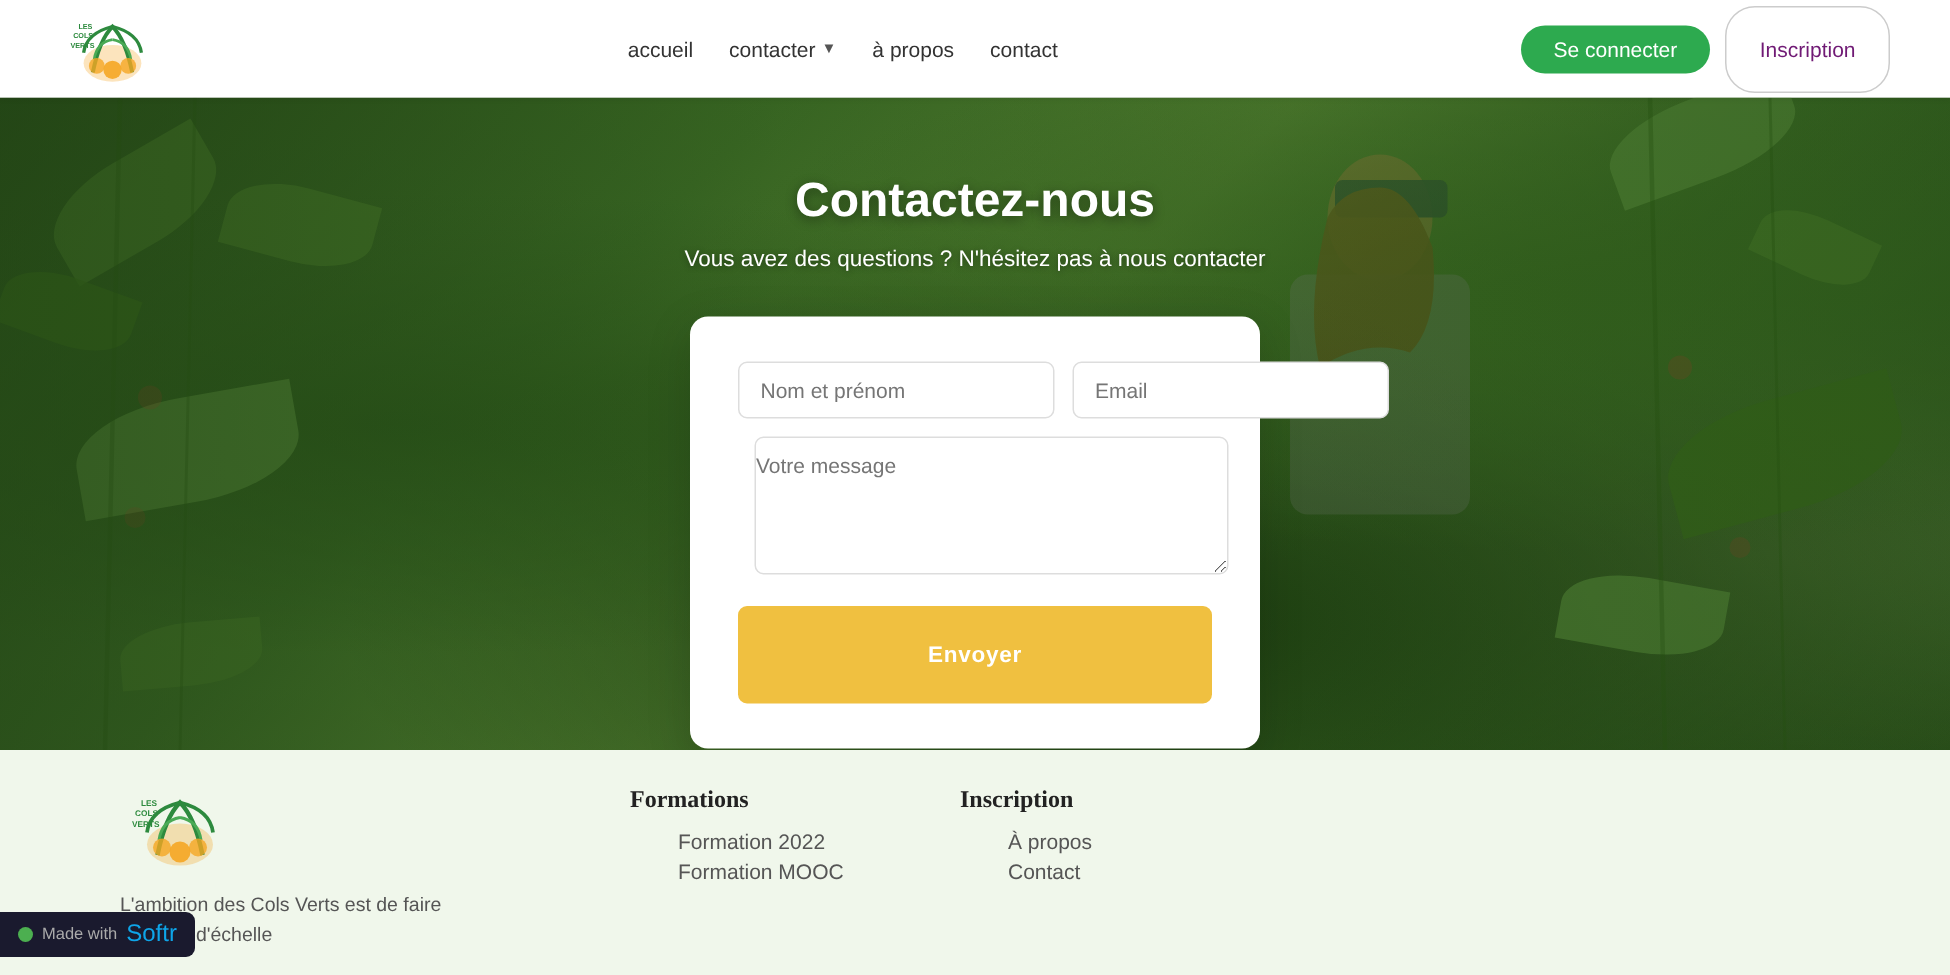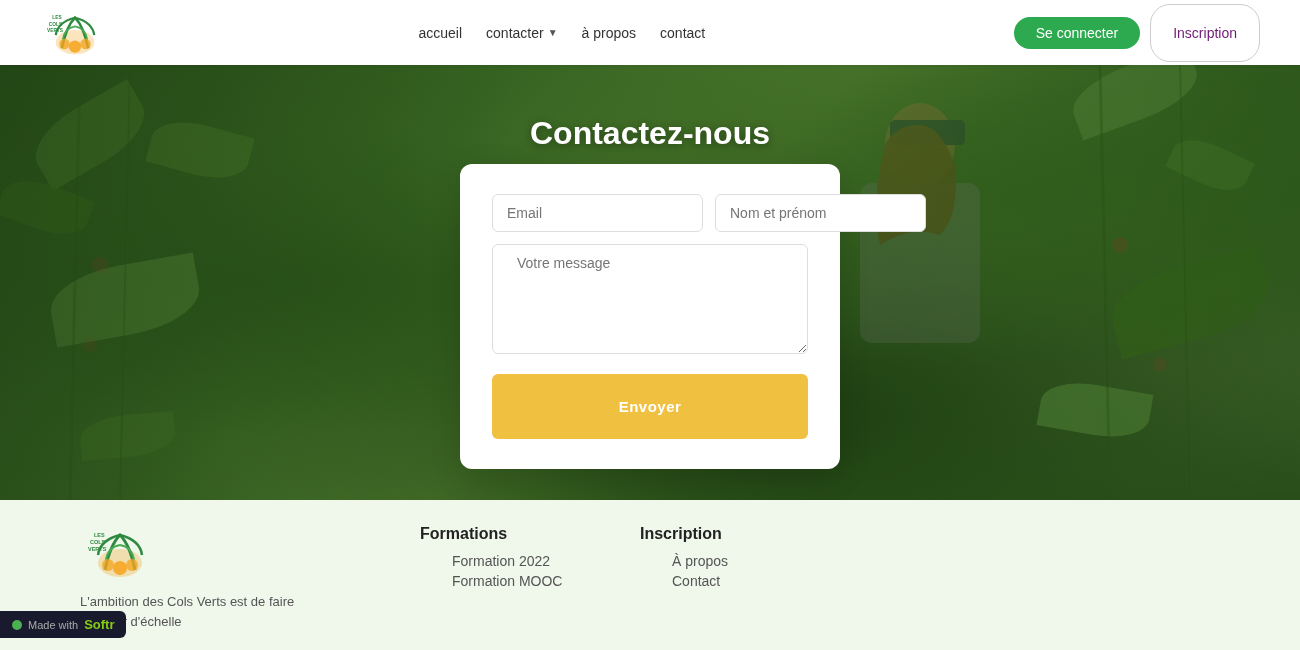--- a/index.html
+++ b/index.html
@@ -164,30 +164,31 @@
       flex: 1;
       padding: 10px 14px;
       border: 1.5px solid #ddd;
       border-radius: 6px;
       font-size: 14px;
       color: #999;
       outline: none;
     }
     .form-textarea {
       width: 100%;
-      padding: 10px 24px;
+      padding: 10px 0;
       border: 1.5px solid #ddd;
       border-radius: 6px;
       font-size: 14px;
       color: #999;
       outline: none;
       resize: vertical;
-      height: 110px;
+      height: 92px;
       margin-bottom: 16px;
       font-family: inherit;
+      margin-left: 11px;
     }
     .btn-envoyer {
       width: 100%;
       padding: 24px;
       background: #f0c040;
       color: #fff;
       border: none;
       border-radius: 6px;
       font-size: 15px;
       font-weight: 600;
@@ -222,20 +223,21 @@
     }
     .footer-col {
       flex: 0 0 220px;
       padding-left: 40px;
     }
     .footer-col-title {
       font-size: 16px;
       font-weight: 700;
       color: #222;
       margin-bottom: 10px;
+      font-family: Liberation Serif, serif;
     }
     .footer-link {
       display: block;
       font-size: 14px;
       color: #555;
       text-decoration: none;
       margin-bottom: 4px;
       cursor: pointer;
       margin-left: 32px;
     }
@@ -255,21 +257,21 @@
       gap: 6px;
       z-index: 100;
       justify-content: space-between;
     }
     .softr-dot {
       width: 10px; height: 10px;
       background: #4CAF50;
       border-radius: 50%;
     }
     .softr-text { color: #aaa; font-size: 11px; }
-    .softr-brand { color: #84cc16; font-weight: 700; font-size: 13px; }
+    .softr-brand { color: #0ea5e9; font-weight: 400; font-size: 16px; }
   </style>
 </head>
 <body>
 
 <nav class="navbar">
   <div class="logo-area">
     <svg class="logo-icon" viewBox="0 0 80 55" xmlns="http://www.w3.org/2000/svg">
 
       <ellipse cx="40" cy="38" rx="22" ry="14" fill="#f5a623" opacity="0.3"></ellipse>
       <path d="M25 45 Q30 20 40 10 Q50 20 55 45" fill="none" stroke="#2d8a3e" stroke-width="3"></path>
@@ -327,25 +329,26 @@
       <ellipse cx="920" cy="80" rx="35" ry="42" fill="#c4814a" opacity="0.8"></ellipse>
       <rect x="860" y="118" width="120" height="160" rx="12" fill="#888" opacity="0.7"></rect>
       <rect x="890" y="55" width="75" height="25" rx="5" fill="#1a3040" opacity="0.9"></rect>
 
       <path d="M885 80 Q870 140 880 180 Q910 160 940 170 Q960 150 955 100 Q940 60 920 60 Q895 60 885 80Z" fill="#8B4513" opacity="0.9"></path>
     </svg>
   </div>
   <div class="hero-bg"></div>
   <div class="hero-content">
     <h1 class="hero-title">Contactez-nous</h1>
+    <p class="hero-subtitle">Vous avez des questions ? N'hésitez pas à nous contacter</p>
 
     <div class="form-card">
       <div class="form-row">
+        <input class="form-input" type="text" placeholder="Nom et prénom" style="">
         <input class="form-input" type="email" placeholder="Email" style="">
-        <input class="form-input" type="text" placeholder="Nom et prénom" style="">
       </div>
       <textarea class="form-textarea" placeholder="Votre message" style=""></textarea>
       <button class="btn-envoyer">Envoyer</button>
     </div>
   </div>
 </section>
 
 <footer class="footer">
   <div class="footer-brand">
     <svg class="footer-logo" viewBox="0 0 80 55" xmlns="http://www.w3.org/2000/svg">

